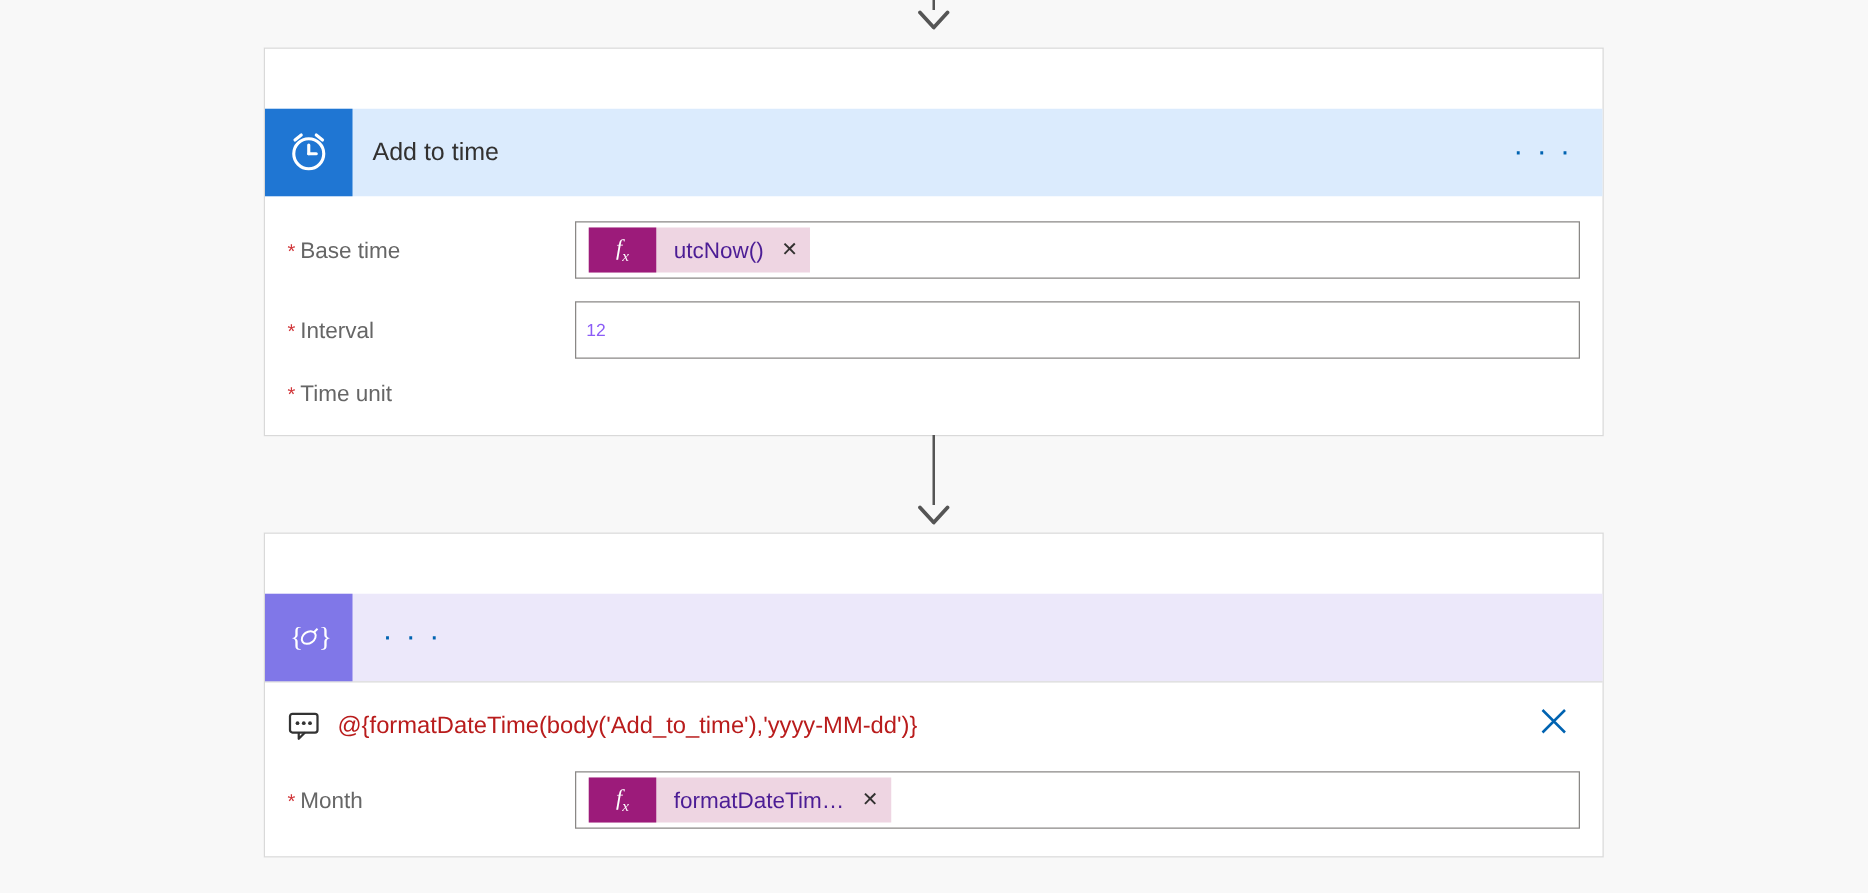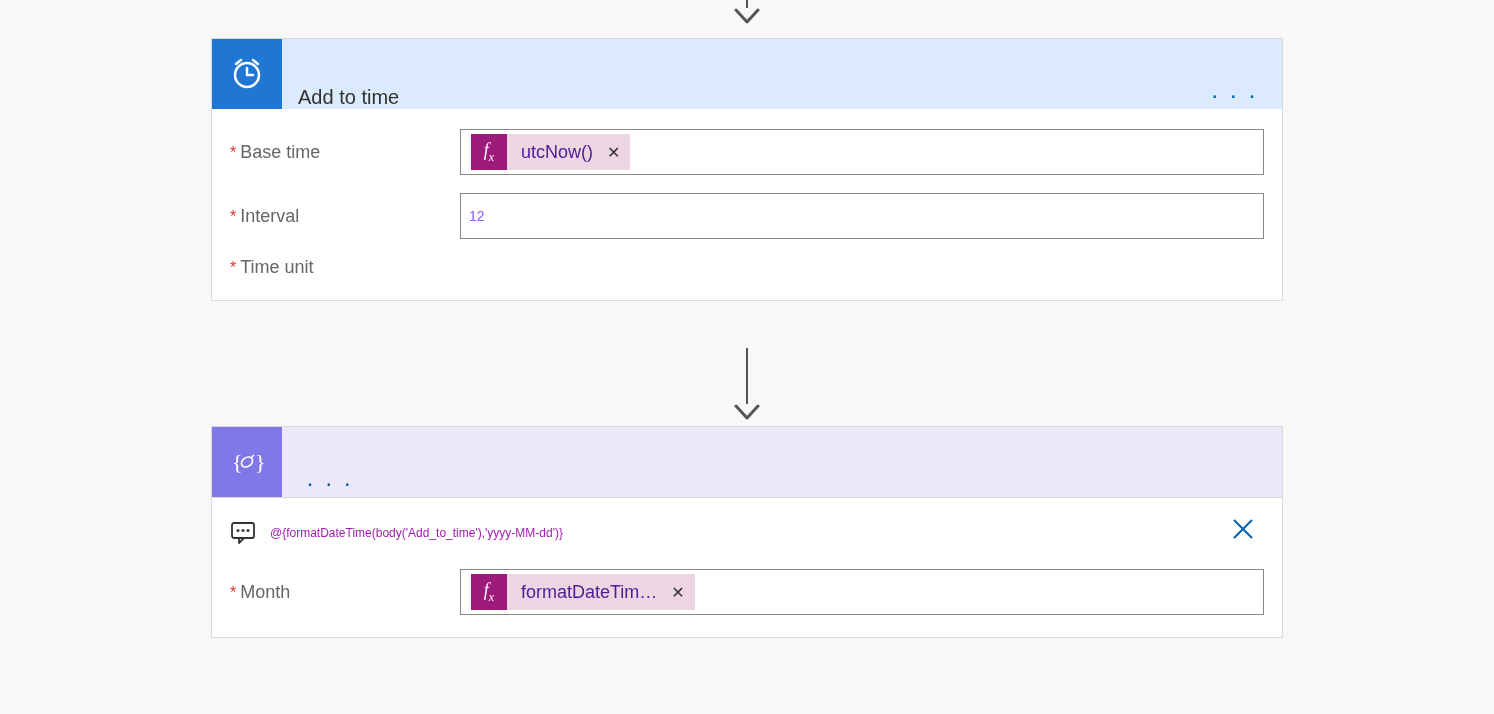--- a/index.html
+++ b/index.html
@@ -33,22 +33,23 @@
   .card {
     position: absolute;
     left: 50%;
     transform: translateX(-50%);
     width: 1072px;
     background: #fff;
     border: 1px solid #d9d9d9;
   }
   .card-header {
     display: flex;
-    align-items: flex-end;
+    align-items: center;
     height: 70px;
+    margin-top: 48px;
   }
   .card-header .icon-box {
     width: 70px;
     height: 70px;
     display: flex;
     align-items: center;
     justify-content: center;
     flex-shrink: 0;
   }
   .card-header .title {
@@ -116,21 +117,21 @@
     padding-right: 10px;
   }
   .token {
     display: inline-flex;
     align-items: center;
     background: #eed5e2;
     height: 36px;
     margin-left: 2px;
   }
   .token-icon {
-    width: 36px;
+    width: 54px;
     height: 36px;
     background: #9c1b7a;
     display: flex;
     align-items: center;
     justify-content: center;
     color: #fff;
     font-style: italic;
     font-family: "Times New Roman", serif;
     font-size: 18px;
   }
@@ -157,22 +158,22 @@
     padding: 18px 18px 0 18px;
   }
   .hint-icon {
     margin-right: 14px;
     display: flex;
     align-items: center;
     color: #333;
   }
   .hint-text {
     flex: 1;
-    font-size: 12px;
-    color: #a21caf;
+    font-size: 19px;
+    color: #b91c1c;
   }
   .hint-close {
     color: #0063b1;
     cursor: pointer;
     font-size: 28px;
     padding: 0 8px;
     font-weight: 300;
   }
   .divider {
     height: 1px;

